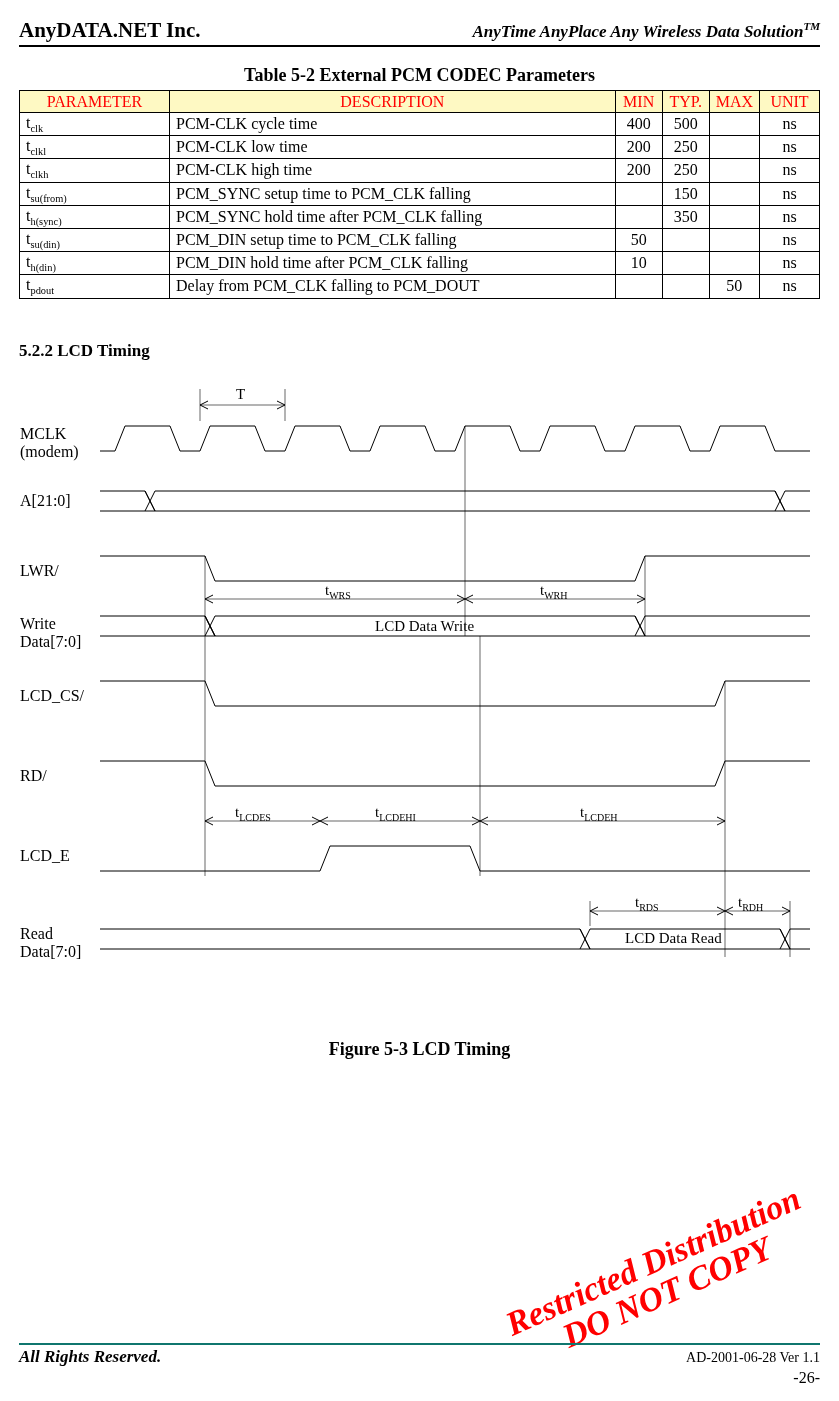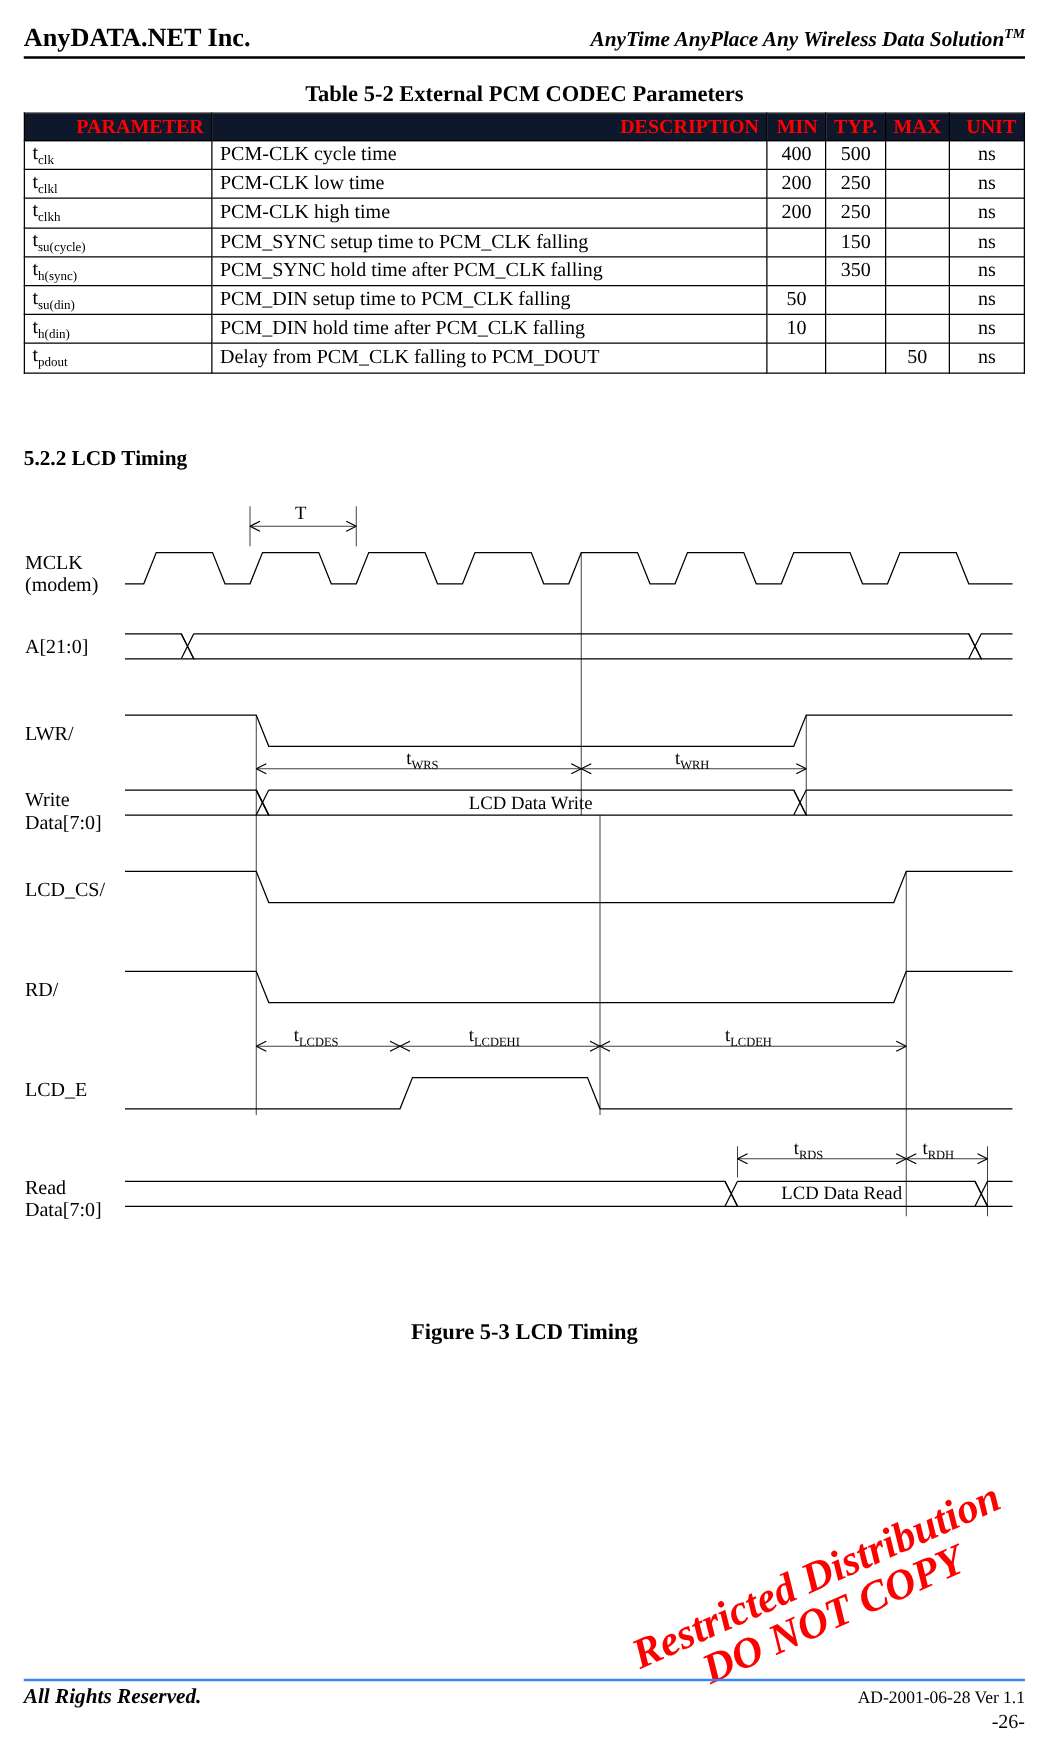--- a/index.html
+++ b/index.html
@@ -42,34 +42,34 @@
     width: 100%;
     font-size: 16px;
   }
   table.param th, table.param td {
     border: 1px solid #000;
     padding: 1px 6px;
     height: 22px;
     white-space: nowrap;
   }
   table.param th {
-    background: #0f172a;
+    background: #fef9c3;
     color: #ff0000;
-    font-weight: bold;
-    text-align: right;
+    font-weight: normal;
+    text-align: center;
   }
   .col-param { width: 150px; text-align: left; }
   .col-desc { text-align: left; margin-left: 28px; }
   .col-min, .col-typ, .col-max { width: 47px; text-align: center; margin-top: 32px; }
   .col-unit { width: 60px; text-align: center; }
   td.pname sub { font-size: 0.65em; }
   .section-head {
     font-weight: bold;
     font-size: 17px;
-    margin-top: 58px;
+    margin-top: 42px;
     margin-bottom: 20px;
     margin-left: 0;
   }
   .timing-svg { display: block; margin: 0 auto; }
   .fig-caption {
     text-align: center;
     font-weight: bold;
     font-size: 18px;
     margin-top: 28px;
   }
@@ -86,21 +86,21 @@
     text-align: center;
     font-size: 34px;
     pointer-events: none;
   }
   .footer-container {
     position: absolute;
     left: 19px; right: 19px;
     bottom: 14px;
   }
   .footer-line {
-    border-top: 2px solid #3b82f6;
+    border-top: 2px solid #0f766e;
     display: flex;
     justify-content: space-between;
     align-items: baseline;
     padding-top: 2px;
     font-size: 15px;
   }
   .footer-left { font-style: italic; font-weight: bold; font-size: 17px; }
   .footer-right { font-size: 14px; }
   .footer-page { text-align: right; font-size: 16px; margin-top: 2px; }
 </style>
@@ -146,21 +146,21 @@
       </tr>
       <tr>
         <td class="col-param pname">t<sub>clkh</sub></td>
         <td class="col-desc">PCM-CLK high time</td>
         <td class="col-min">200</td>
         <td class="col-typ">250</td>
         <td class="col-max"></td>
         <td class="col-unit">ns</td>
       </tr>
       <tr>
-        <td class="col-param pname">t<sub>su(cycle)</sub></td>
+        <td class="col-param pname">t<sub>su(from)</sub></td>
         <td class="col-desc">PCM_SYNC setup time to PCM_CLK falling</td>
         <td class="col-min"></td>
         <td class="col-typ">150</td>
         <td class="col-max"></td>
         <td class="col-unit">ns</td>
       </tr>
       <tr>
         <td class="col-param pname">t<sub>h(sync)</sub></td>
         <td class="col-desc">PCM_SYNC hold time after PCM_CLK falling</td>
         <td class="col-min"></td>

